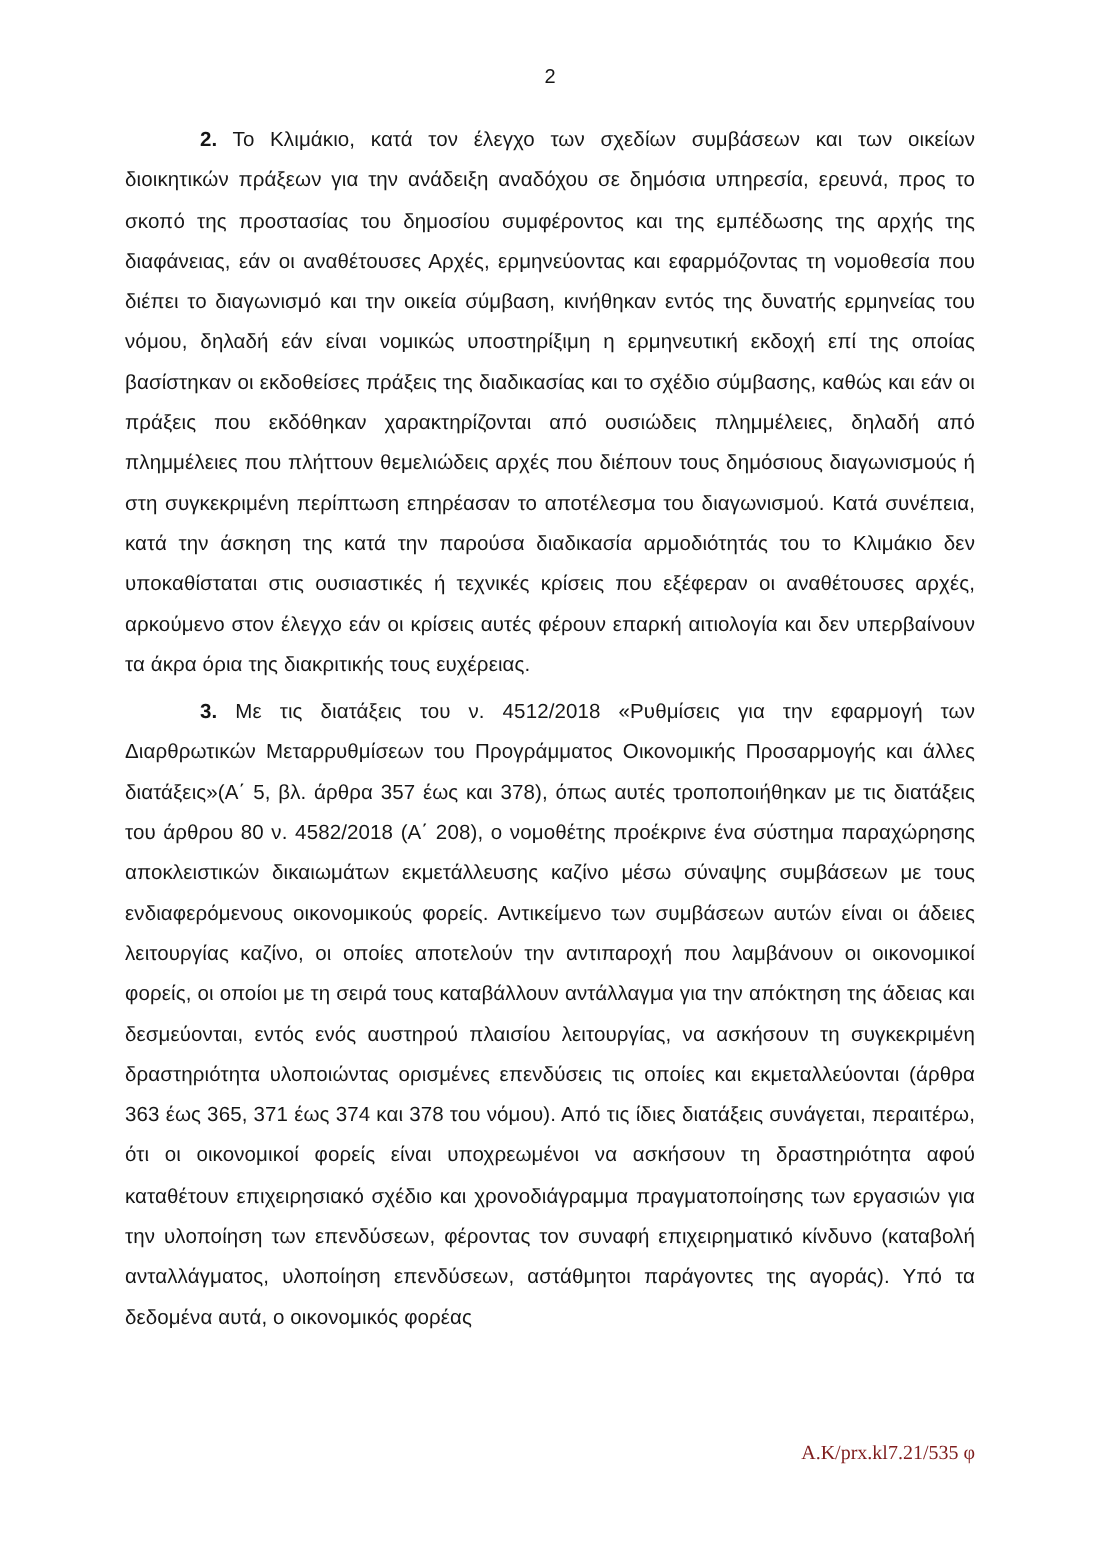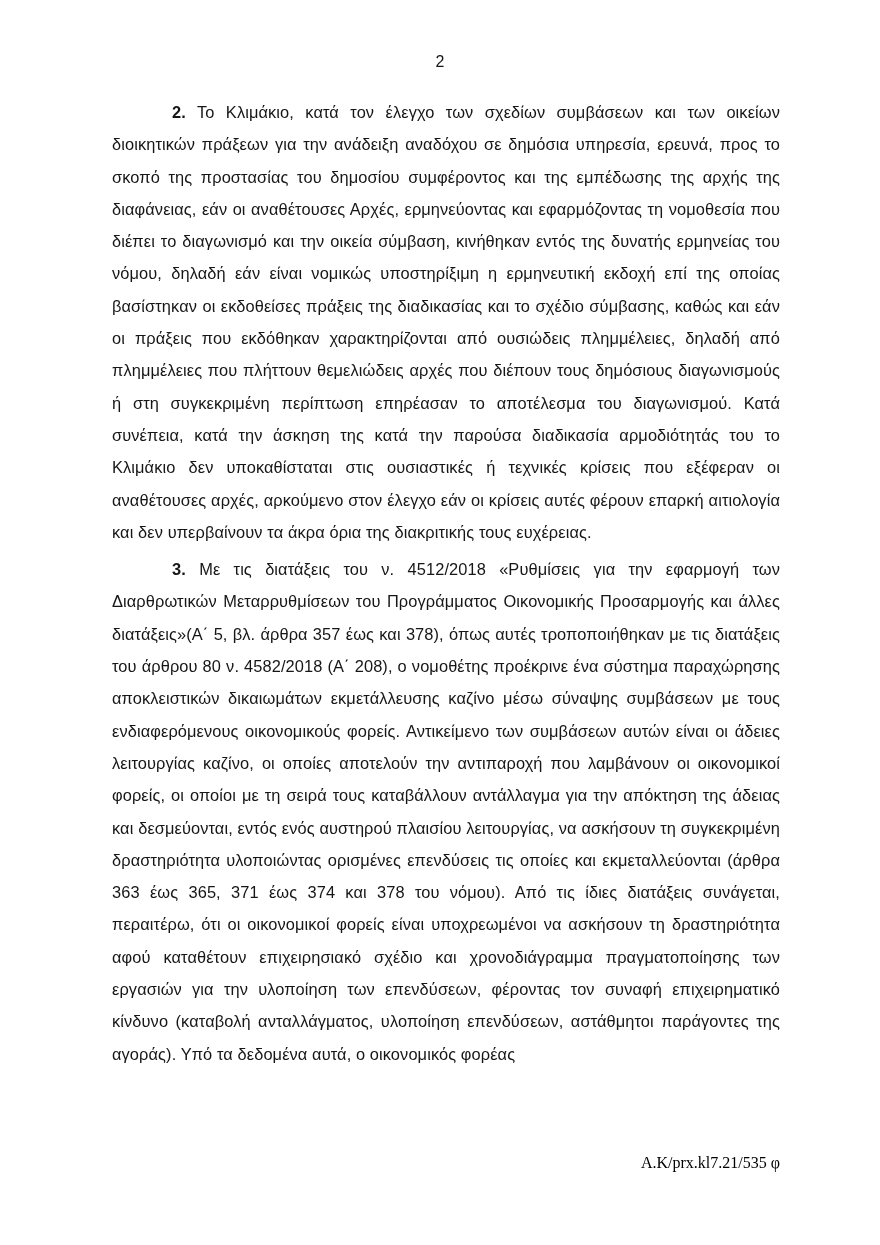--- a/index.html
+++ b/index.html
@@ -30,36 +30,36 @@
     position: absolute;
     top: 96px;
     left: 100px;
     width: 680px;
     text-align: justify;
     font-size: 16.4px;
     line-height: 32.3px;
     letter-spacing: 0.1px;
   }
   .content p {
-    margin: 0 0 5px 12px;
+    margin: 0 0 5px 0;
     text-indent: 60px;
   }
   .para-lead {
     font-weight: bold;
   }
   .footer-ref {
     position: absolute;
     top: 1152px;
     left: 100px;
     width: 680px;
     text-align: right;
     font-family: "Liberation Serif", "DejaVu Serif", serif;
     font-size: 16px;
     line-height: 22px;
-    color: #000000;
+    color: #7f1d1d;
   }
 </style>
 </head>
 <body>
 
 <div class="page">
 
   <div class="page-number">2</div>
 
   <div class="content">

